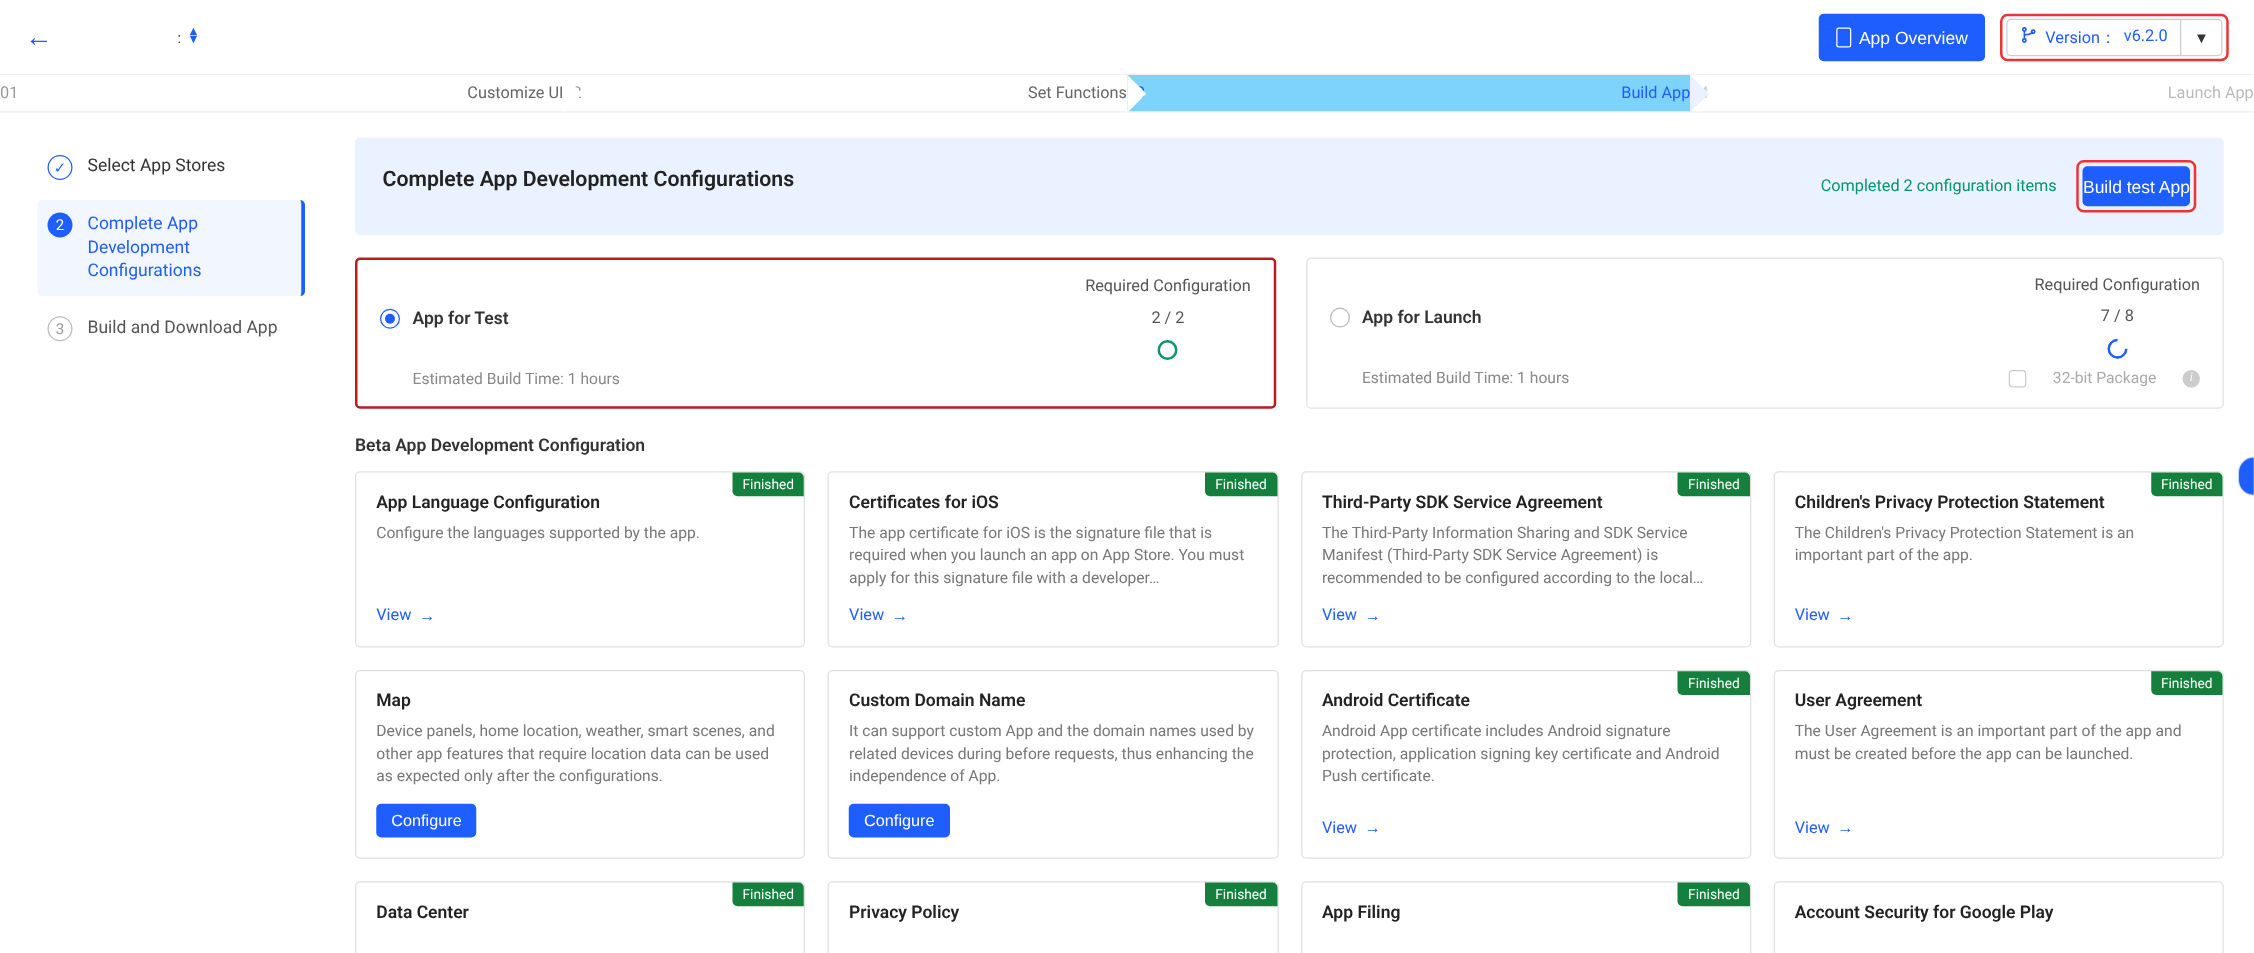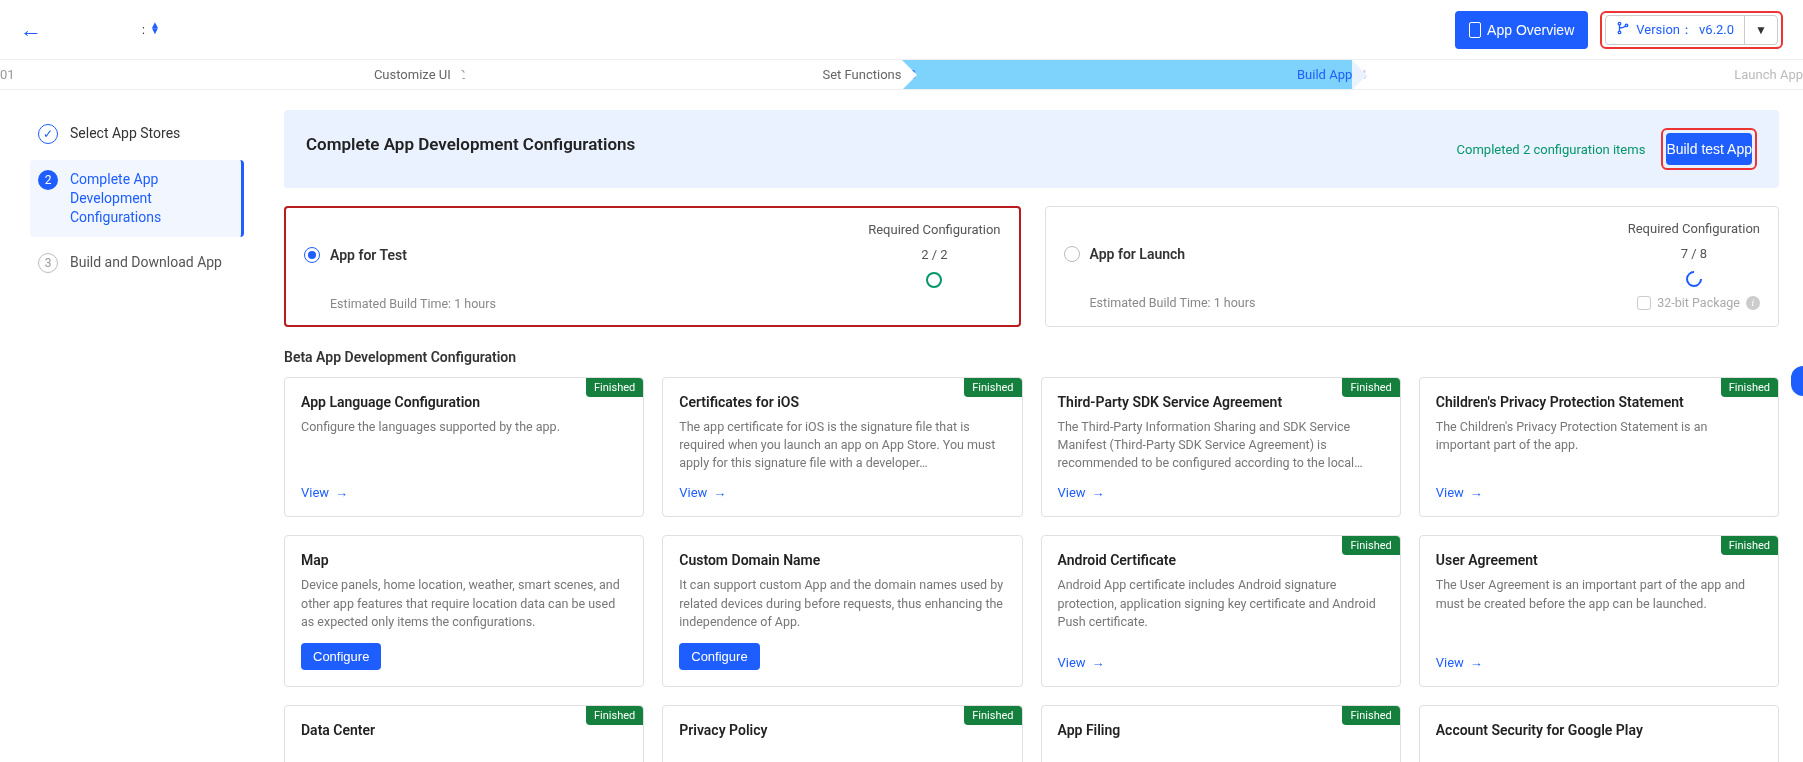--- a/index.html
+++ b/index.html
@@ -62,21 +62,21 @@
   .radio-card.selected { border: 2px solid #b91c1c; }
   .rc-top { display: flex; align-items: center; }
   .radio-dot { width: 16px; height: 16px; border: 1.5px solid #bbb; border-radius: 50%; margin-right: 10px; display: flex; align-items: center; justify-content: center; }
   .radio-card.selected .radio-dot { border-color: #1e5eff; }
   .radio-card.selected .radio-dot::after { content: ""; width: 8px; height: 8px; background: #1e5eff; border-radius: 50%; }
   .rc-title { font-weight: 600; font-size: 14px; }
   .rc-req { margin-left: auto; display: flex; align-items: center; gap: 10px; font-size: 13px; color: #555; flex-direction: column; }
   .status-circle { width: 16px; height: 16px; border: 2px solid #059669; border-radius: 50%; }
   .status-circle.prog { border-color: #1e5eff; border-top-color: transparent; transform: rotate(45deg); }
   .rc-sub { font-size: 12.5px; color: #888; padding-left: 26px; }
-  .rc-extra { margin-left: auto; display: flex; align-items: center; gap: 6px; font-size: 12.5px; color: #aaa; }
+  .rc-extra { margin-left: auto; display: flex; align-items: center; gap: 21px; font-size: 12.5px; color: #aaa; }
   .chk { width: 14px; height: 14px; border: 1.5px solid #ccc; border-radius: 3px; }
   .info-i { width: 14px; height: 14px; background: #ccc; color: #fff; border-radius: 50%; display: inline-flex; align-items: center; justify-content: center; font-size: 10px; font-style: italic; font-family: serif; }
 
   
   .sec-title { font-size: 14px; font-weight: 600; margin: 22px 0 12px; color: #333; }
 
   
   .grid { display: grid; grid-template-columns: repeat(4, 1fr); gap: 18px; }
   .card { border: 1px solid #e0e0e0; border-radius: 4px; padding: 16px; position: relative; display: flex; flex-direction: column; min-height: 140px; }
   .badge-fin { position: absolute; top: 0; right: 0; background: #15803d; color: #fff; font-size: 11px; padding: 3px 8px; border-bottom-left-radius: 4px; border-top-right-radius: 4px; }
@@ -230,21 +230,21 @@
           <div class="action"><span class="view-link">View <span>→</span></span></div>
         </div>
         <div class="card">
           <span class="badge-fin">Finished</span>
           <h3>Children's Privacy Protection Statement</h3>
           <p>The Children's Privacy Protection Statement is an important part of the app.</p>
           <div class="action"><span class="view-link">View <span>→</span></span></div>
         </div>
         <div class="card">
           <h3>Map</h3>
-          <p>Device panels, home location, weather, smart scenes, and other app features that require location data can be used as expected only items the configurations.</p>
+          <p>Device panels, home location, weather, smart scenes, and other app features that require location data can be used as expected only after the configurations.</p>
           <div class="action"><button class="cfg-btn">Configure</button></div>
         </div>
         <div class="card">
           <h3>Custom Domain Name</h3>
           <p>It can support custom App and the domain names used by related devices during before requests, thus enhancing the independence of App.</p>
           <div class="action"><button class="cfg-btn">Configure</button></div>
         </div>
         <div class="card">
           <span class="badge-fin">Finished</span>
           <h3>Android Certificate</h3>

